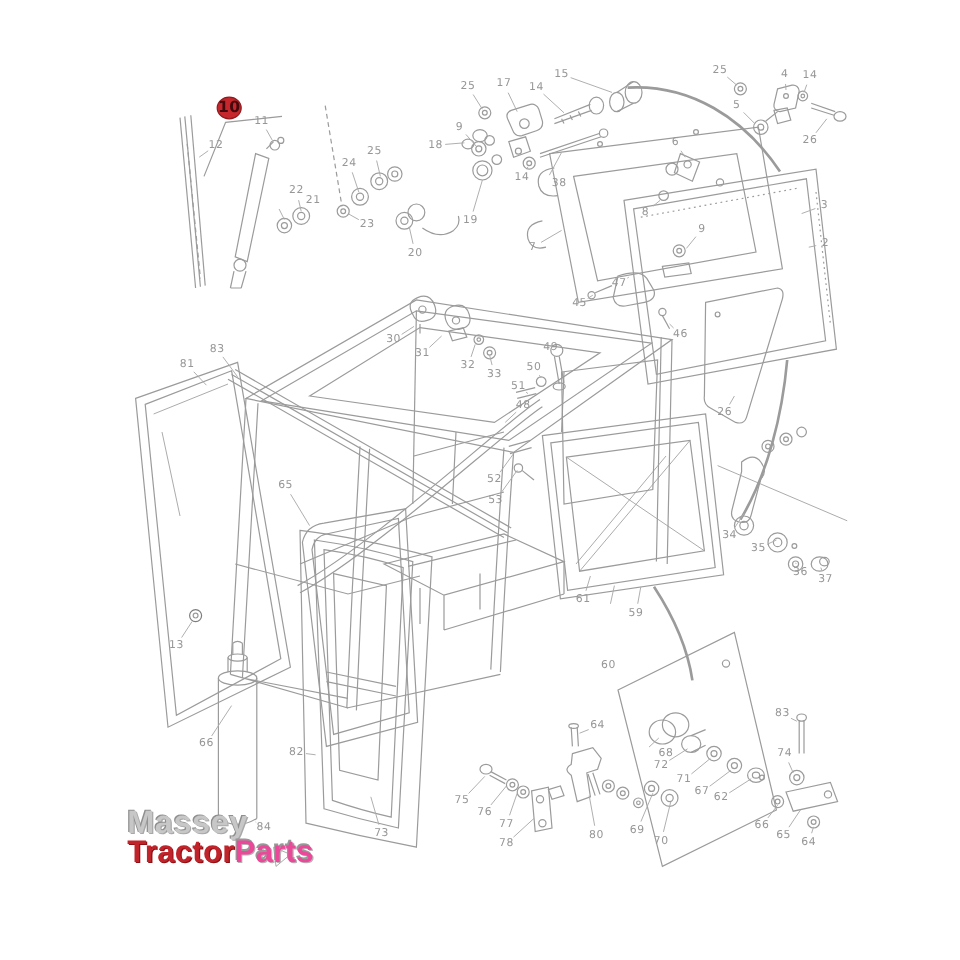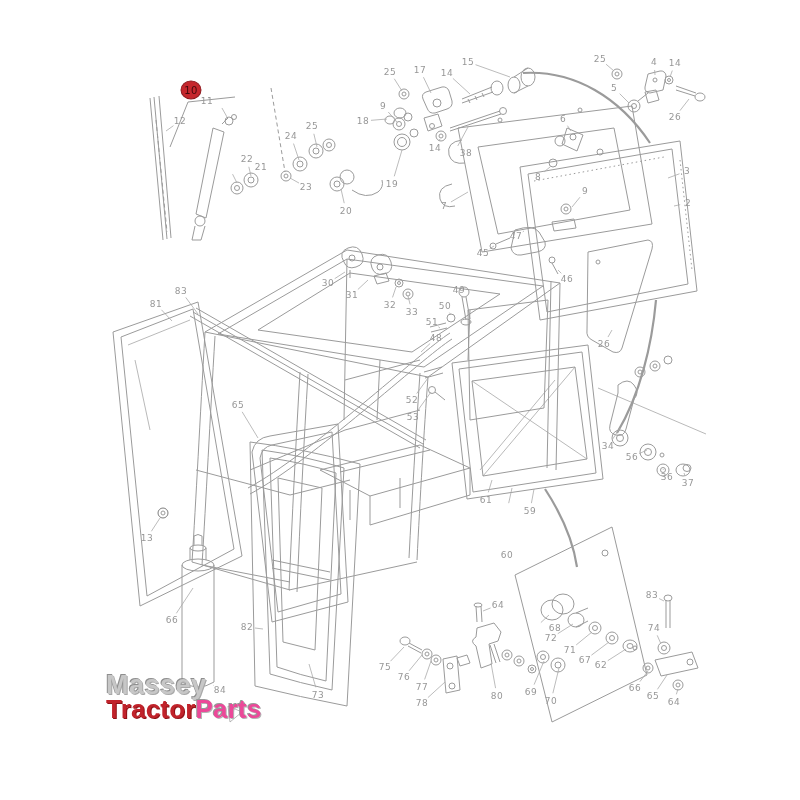--- a/index.html
+++ b/index.html
@@ -16,21 +16,21 @@
   #art .thick{stroke-width:2.2;}
   #art .thin{stroke-width:.7;}
   #art .dashed{stroke-dasharray:4 3;}
   #art .dotted{stroke-dasharray:1.5 3;}
   #leader-lines line{stroke:var(--leader);stroke-width:.8;}
   .part-label{position:absolute;transform:translate(-50%,-50%);font-size:9px;
      color:var(--label);letter-spacing:.5px;white-space:nowrap;}
   .badge{position:absolute;width:19px;height:17px;border-radius:50%;
      background:var(--accent);border:1px solid #8e1a1f;display:flex;
      align-items:center;justify-content:center;transform:translate(-50%,-50%);
-     color:#44090c;font-size:10px;font-weight:normal;letter-spacing:.3px;}
+     color:#44090c;font-size:13px;font-weight:bold;letter-spacing:.3px;}
   .logo{position:absolute;left:106px;top:674px;line-height:.88;
      font-family:"Liberation Sans",sans-serif;font-weight:bold;}
   .logo .l1{font-size:27px;color:#c7c7c7;letter-spacing:.5px;
      text-shadow:-1px -1px 0 #8f8f8f,1px 1px 0 #a9a9a9;}
   .logo .l2{font-size:26px;letter-spacing:.2px;}
   .logo .red{color:#c1232b;text-shadow:1px 1px 0 #8f1116;}
   .logo .gray{color:#ec4899;text-shadow:-1px -1px 0 #989898,1px 1px 0 #b5b5b5;}
 </style>
 </head>
 <body>
@@ -381,21 +381,21 @@
         <line x1="552.8848002049721" y1="693.2251991544904" x2="559" y2="668"></line>
         <line x1="659.1554175279994" y1="598.5777087639997" x2="664" y2="601"></line>
         <line x1="657.2065506721576" y1="635.3292586792176" x2="661" y2="644"></line>
         <line x1="639.8596008605664" y1="681.6451373361824" x2="648" y2="671"></line>
         <line x1="657.4376015698018" y1="689.3435976452972" x2="667" y2="675"></line>
         <line x1="676.3526867907002" y1="694.3537679302244" x2="678" y2="689"></line>
       </g>
   </svg>
 
   <div id="labels">
-      <span class="part-label" style="left: 207px; top: 101px;">11</span>
+      <span class="part-label" style="left: 218px; top: 101px;">11</span>
       <span class="part-label" style="left: 180px; top: 121px;">12</span>
       <span class="part-label" style="left: 229px; top: 167px; margin-left: 32px;">21</span>
       <span class="part-label" style="left: 247px; top: 159px;">22</span>
       <span class="part-label" style="left: 306px; top: 187px;">23</span>
       <span class="part-label" style="left: 291px; top: 136px;">24</span>
       <span class="part-label" style="left: 312px; top: 126px;">25</span>
       <span class="part-label" style="left: 346px; top: 211px;">20</span>
       <span class="part-label" style="left: 392px; top: 184px;">19</span>
       <span class="part-label" style="left: 363px; top: 121px;">18</span>
       <span class="part-label" style="left: 383px; top: 106px;">9</span>
@@ -435,21 +435,21 @@
       <span class="part-label" style="left: 238px; top: 405px;">65</span>
       <span class="part-label" style="left: 147px; top: 538px;">13</span>
       <span class="part-label" style="left: 172px; top: 620px;">66</span>
       <span class="part-label" style="left: 247px; top: 627px;">82</span>
       <span class="part-label" style="left: 220px; top: 690px;">84</span>
       <span class="part-label" style="left: 318px; top: 695px;">73</span>
       <span class="part-label" style="left: 486px; top: 500px;">61</span>
       <span class="part-label" style="left: 507px; top: 511px; margin-top: 44px;">60</span>
       <span class="part-label" style="left: 530px; top: 511px;">59</span>
       <span class="part-label" style="left: 608px; top: 446px;">34</span>
-      <span class="part-label" style="left: 632px; top: 457px;">56</span>
+      <span class="part-label" style="left: 632px; top: 457px;">35</span>
       <span class="part-label" style="left: 667px; top: 477px;">36</span>
       <span class="part-label" style="left: 688px; top: 483px;">37</span>
       <span class="part-label" style="left: 498px; top: 605px;">64</span>
       <span class="part-label" style="left: 385px; top: 667px;">75</span>
       <span class="part-label" style="left: 404px; top: 677px;">76</span>
       <span class="part-label" style="left: 422px; top: 687px;">77</span>
       <span class="part-label" style="left: 422px; top: 703px;">78</span>
       <span class="part-label" style="left: 497px; top: 696px;">80</span>
       <span class="part-label" style="left: 535px; top: 628px; padding-left: 40px;">68</span>
       <span class="part-label" style="left: 551px; top: 638px;">72</span>

